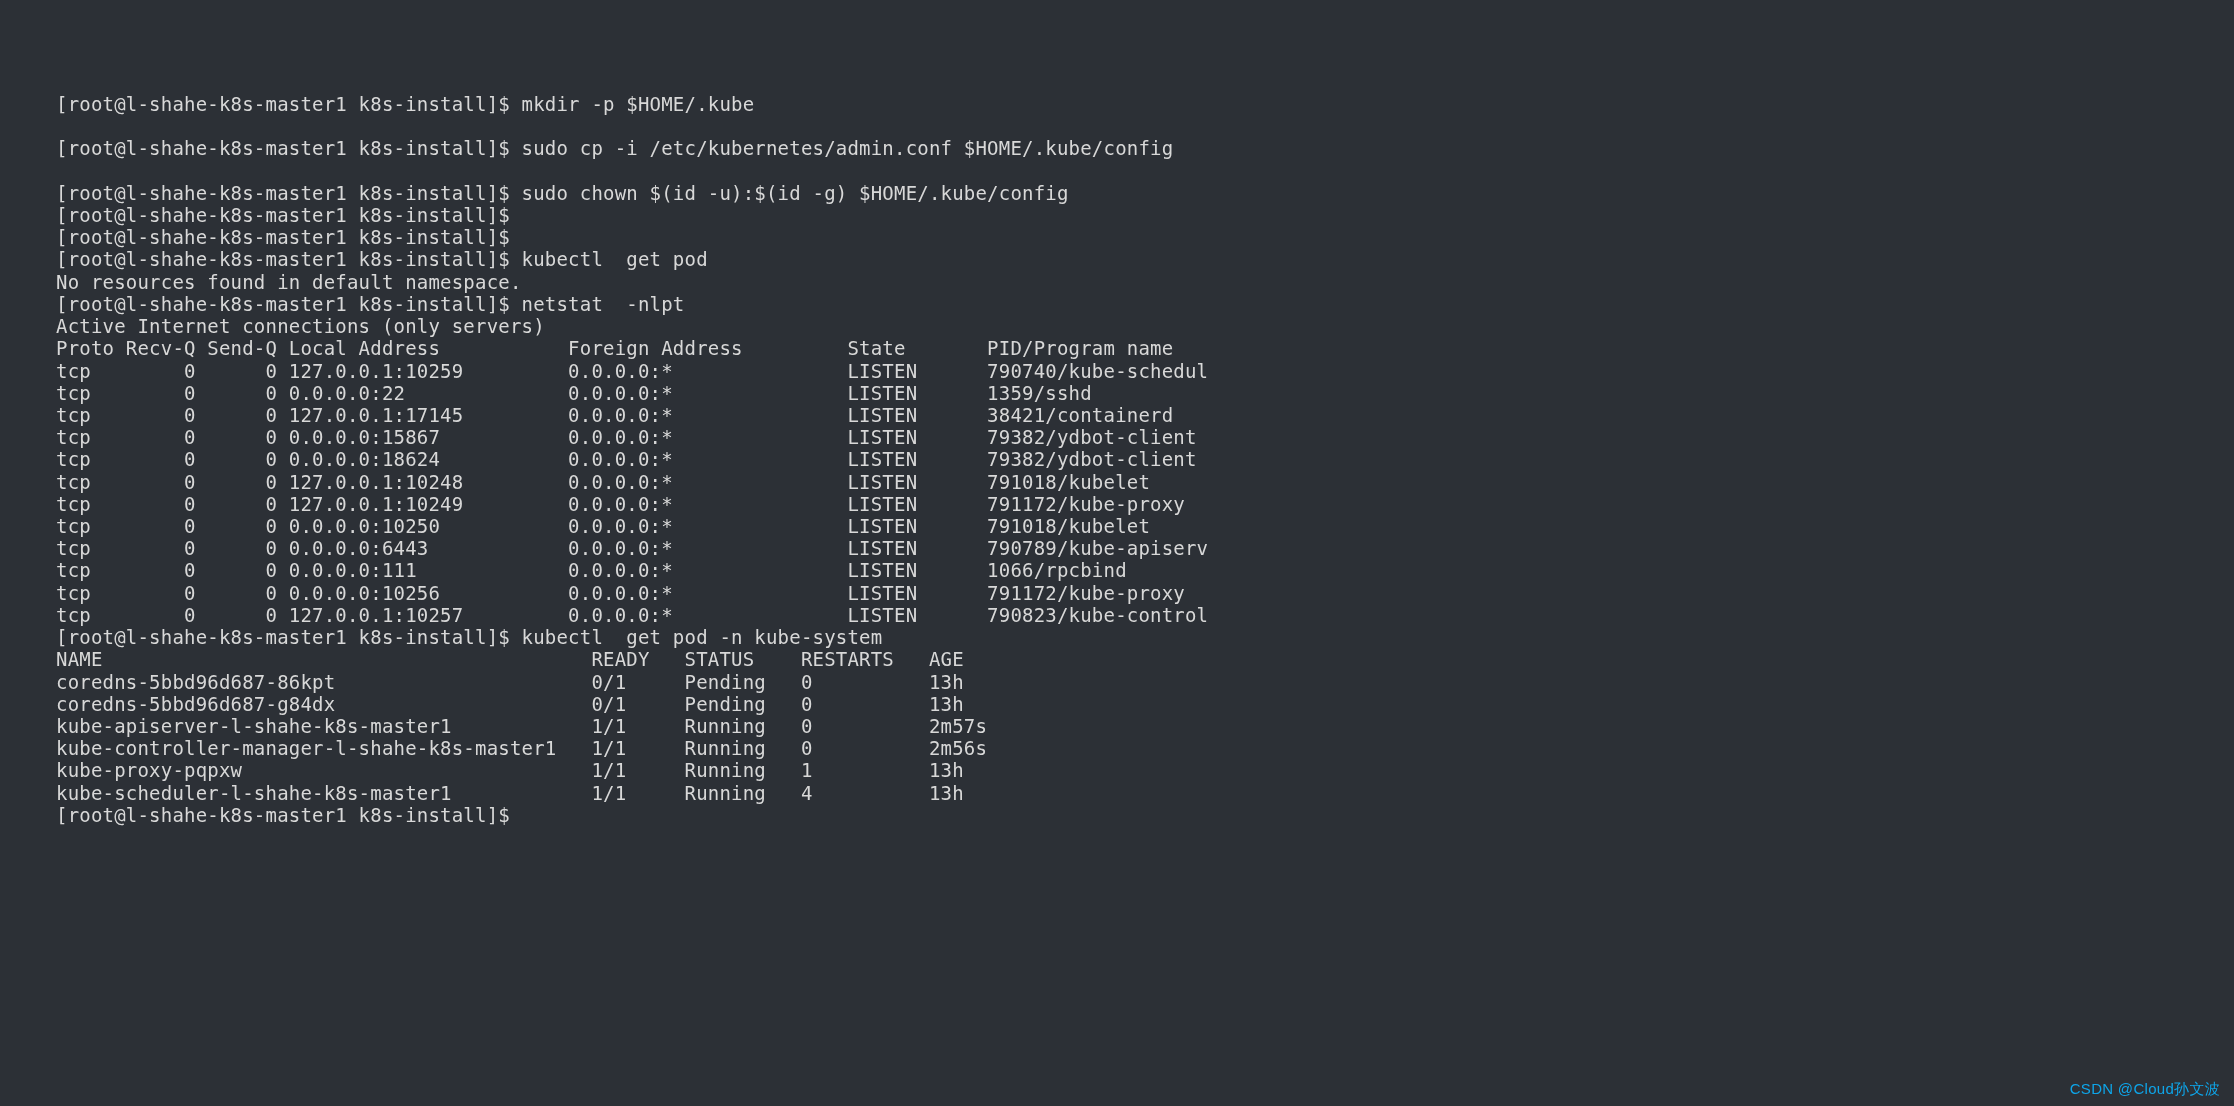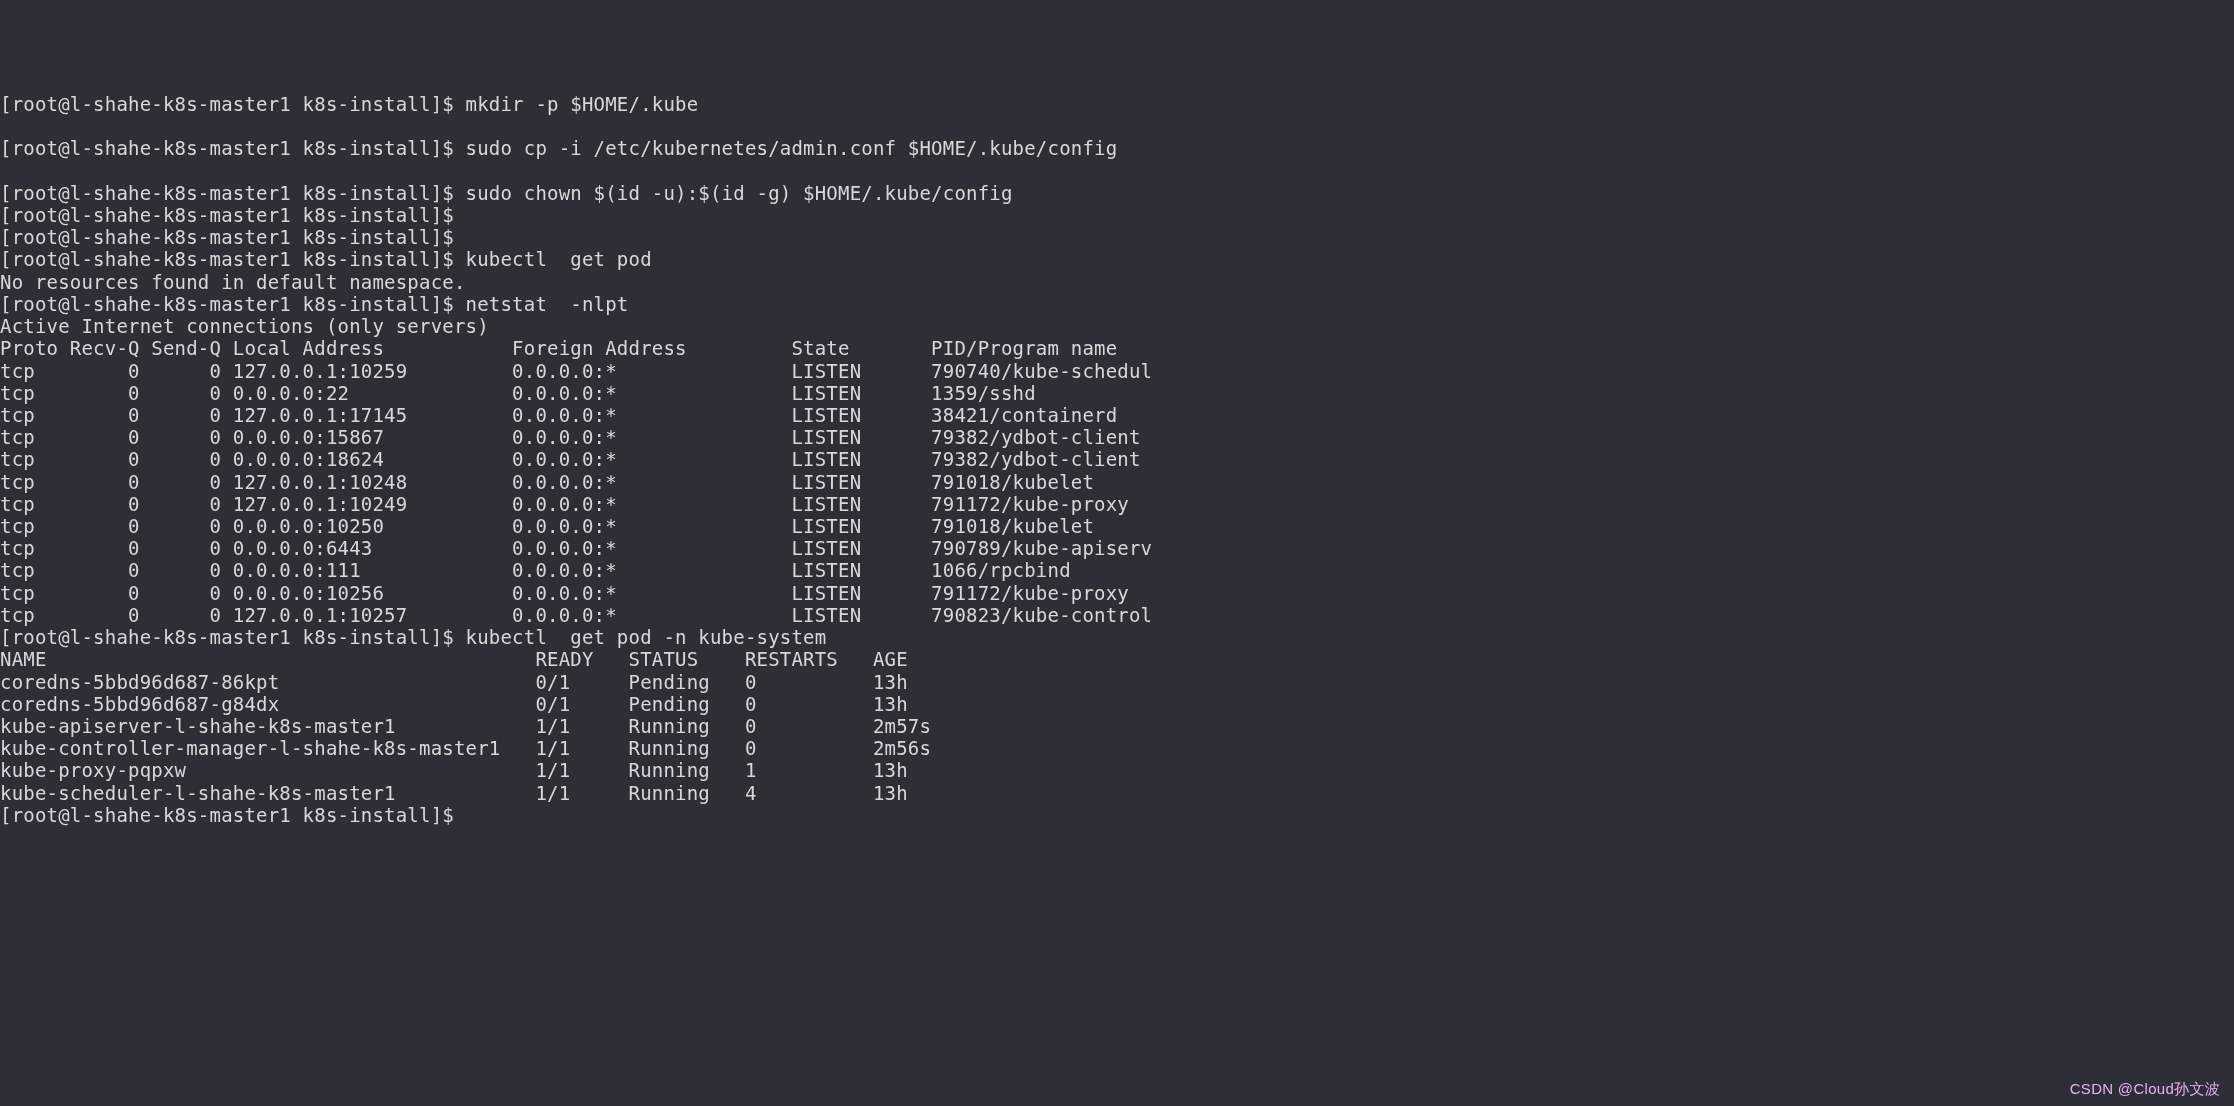--- a/index.html
+++ b/index.html
@@ -8,27 +8,28 @@
       background-color: #2c3036;
       color: #d8d8d8;
       font-family: "Menlo", "Monaco", "Consolas", monospace;
       font-size: 19px;
       line-height: 1.17;
       letter-spacing: 0.2px;
       white-space: pre;
       overflow: hidden;
     }
     .terminal {
-      padding: 4px 0 0 0;
+      padding: 4px 0 0 16px;
+      margin-left: 40px;
     }
     .watermark {
       position: fixed;
       bottom: 8px;
       right: 14px;
-      color: #f0abfc;
+      color: #0ea5e9;
       font-size: 15px;
       font-family: sans-serif;
       letter-spacing: 0.3px;
     }
   </style>
 </head>
 <body>
 
 
 

